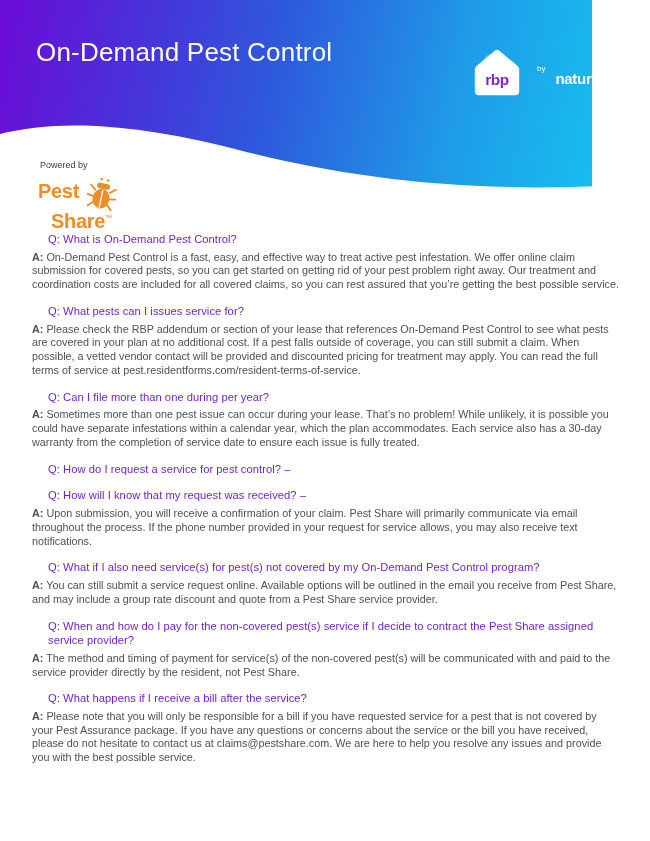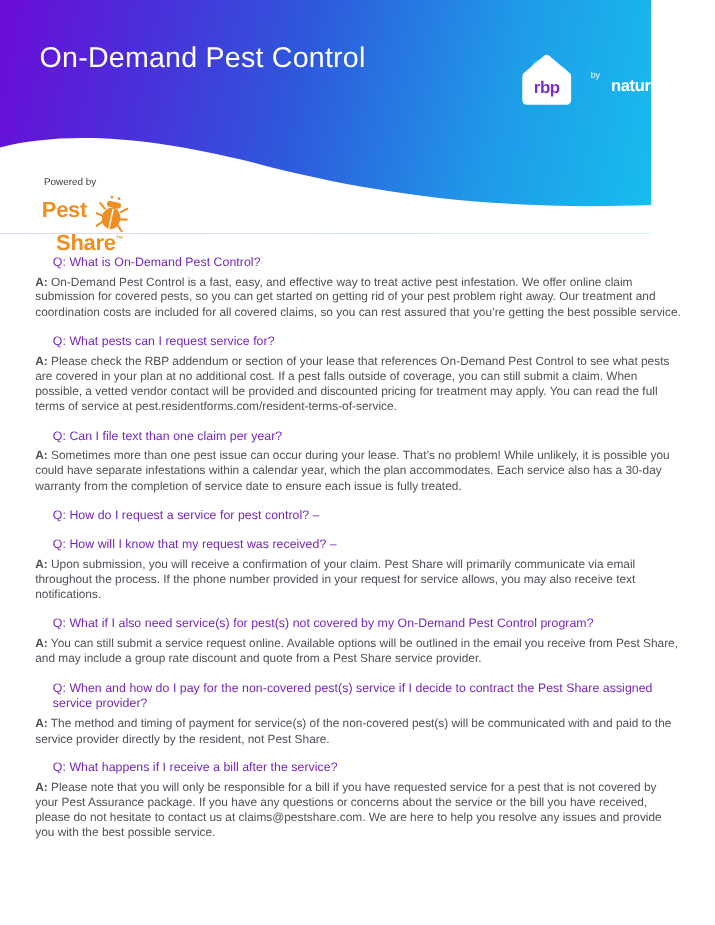--- a/index.html
+++ b/index.html
@@ -90,26 +90,26 @@
     </div>
   </div>
 
   <div class="content">
     <section class="faq-item">
       <h2 class="faq-question">Q: What is On-Demand Pest Control?</h2>
       <p class="faq-answer"><span class="a-prefix">A:</span><span> On-Demand Pest Control is a fast, easy, and effective way to treat active pest infestation. We offer online claim submission for covered pests, so you can get started on getting rid of your pest problem right away. Our treatment and coordination costs are included for all covered claims, so you can rest assured that you’re getting the best possible service.</span></p>
     </section>
 
     <section class="faq-item">
-      <h2 class="faq-question">Q: What pests can I request service for?</h2>
+      <h2 class="faq-question">Q: What pests can I issues service for?</h2>
       <p class="faq-answer"><span class="a-prefix">A:</span><span> Please check the RBP addendum or section of your lease that references On-Demand Pest Control to see what pests are covered in your plan at no additional cost. If a pest falls outside of coverage, you can still submit a claim. When possible, a vetted vendor contact will be provided and discounted pricing for treatment may apply. You can read the full terms of service at pest.residentforms.com/resident-terms-of-service.</span></p>
     </section>
 
     <section class="faq-item">
-      <h2 class="faq-question">Q: Can I file text than one claim per year?</h2>
+      <h2 class="faq-question">Q: Can I file more than one during per year?</h2>
       <p class="faq-answer"><span class="a-prefix">A:</span><span> Sometimes more than one pest issue can occur during your lease. That’s no problem! While unlikely, it is possible you could have separate infestations within a calendar year, which the plan accommodates. Each service also has a 30-day warranty from the completion of service date to ensure each issue is fully treated.</span></p>
     </section>
 
     <section class="faq-item">
       <h2 class="faq-question">Q: How do I request a service for pest control? –</h2>
     </section>
 
     <section class="faq-item">
       <h2 class="faq-question">Q: How will I know that my request was received? –</h2>
       <p class="faq-answer"><span class="a-prefix">A:</span><span> Upon submission, you will receive a confirmation of your claim. Pest Share will primarily communicate via email throughout the process. If the phone number provided in your request for service allows, you may also receive text notifications.</span></p>

